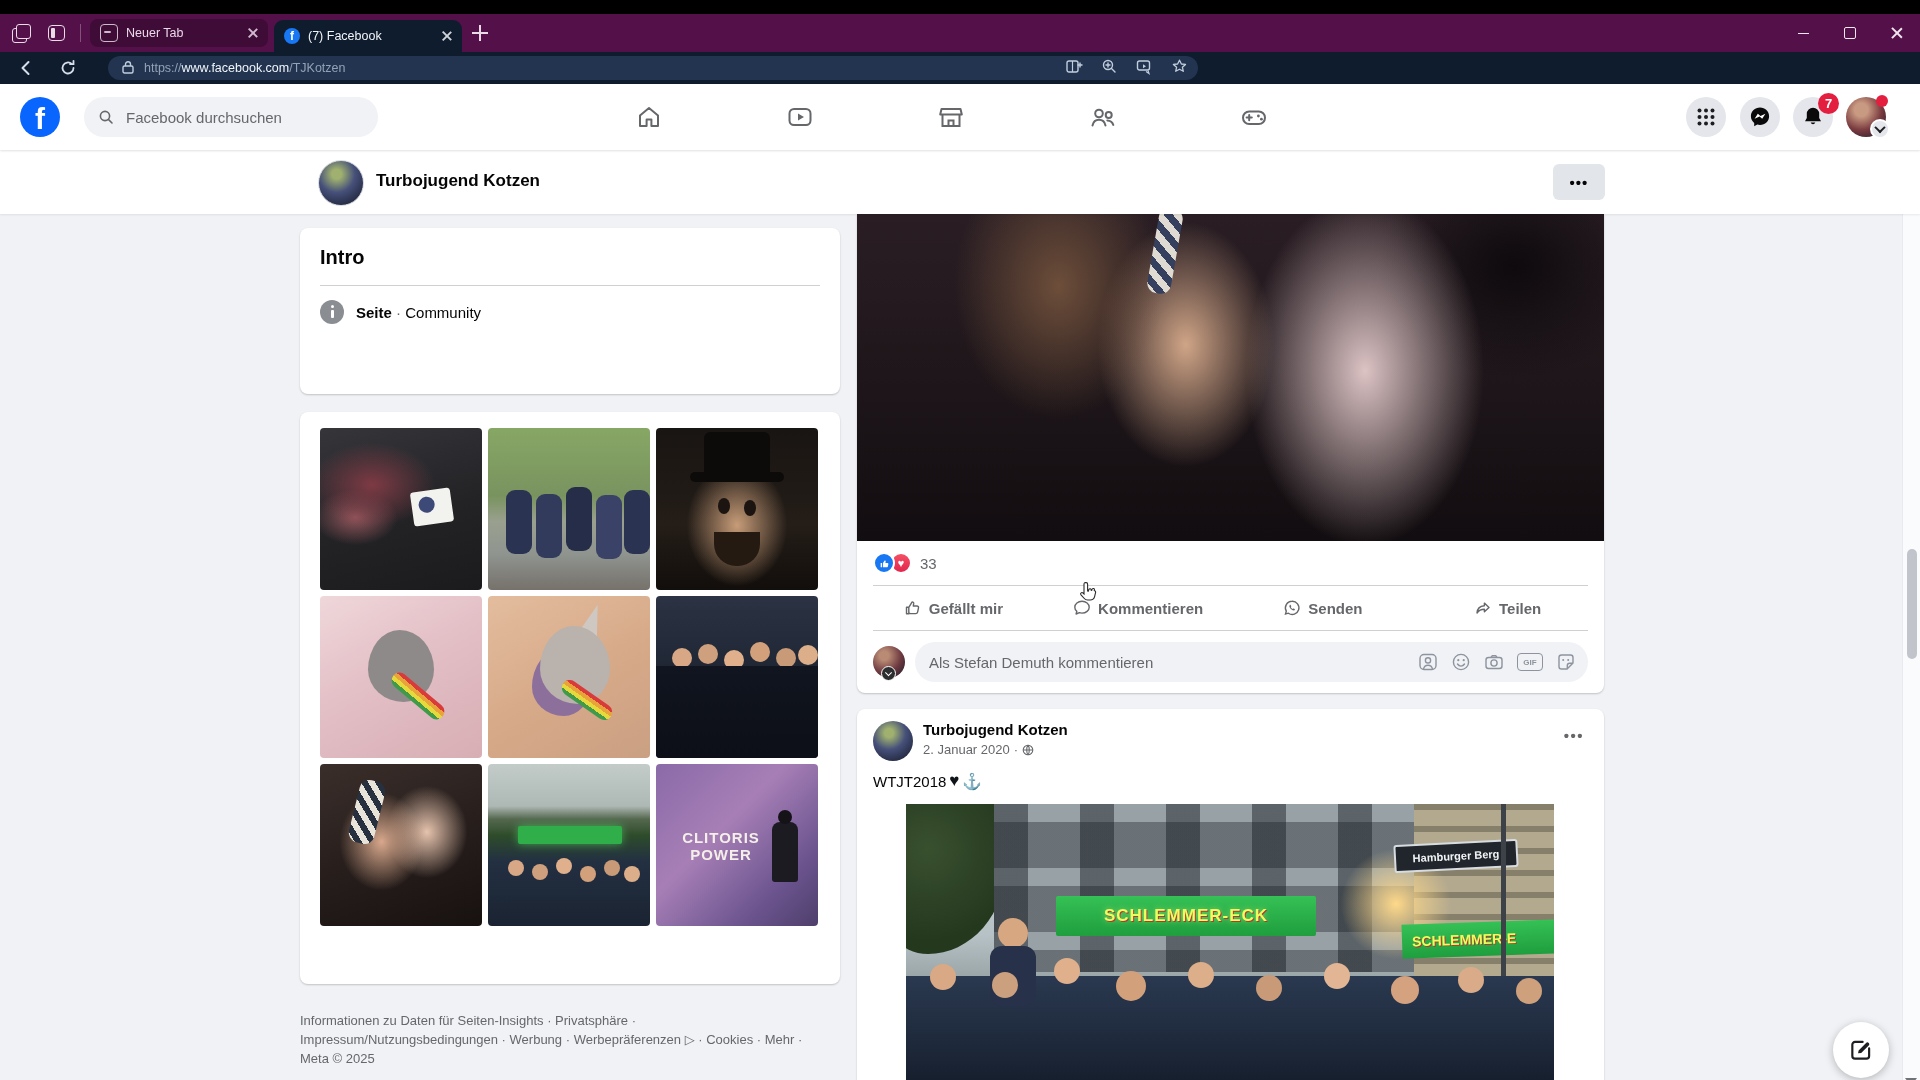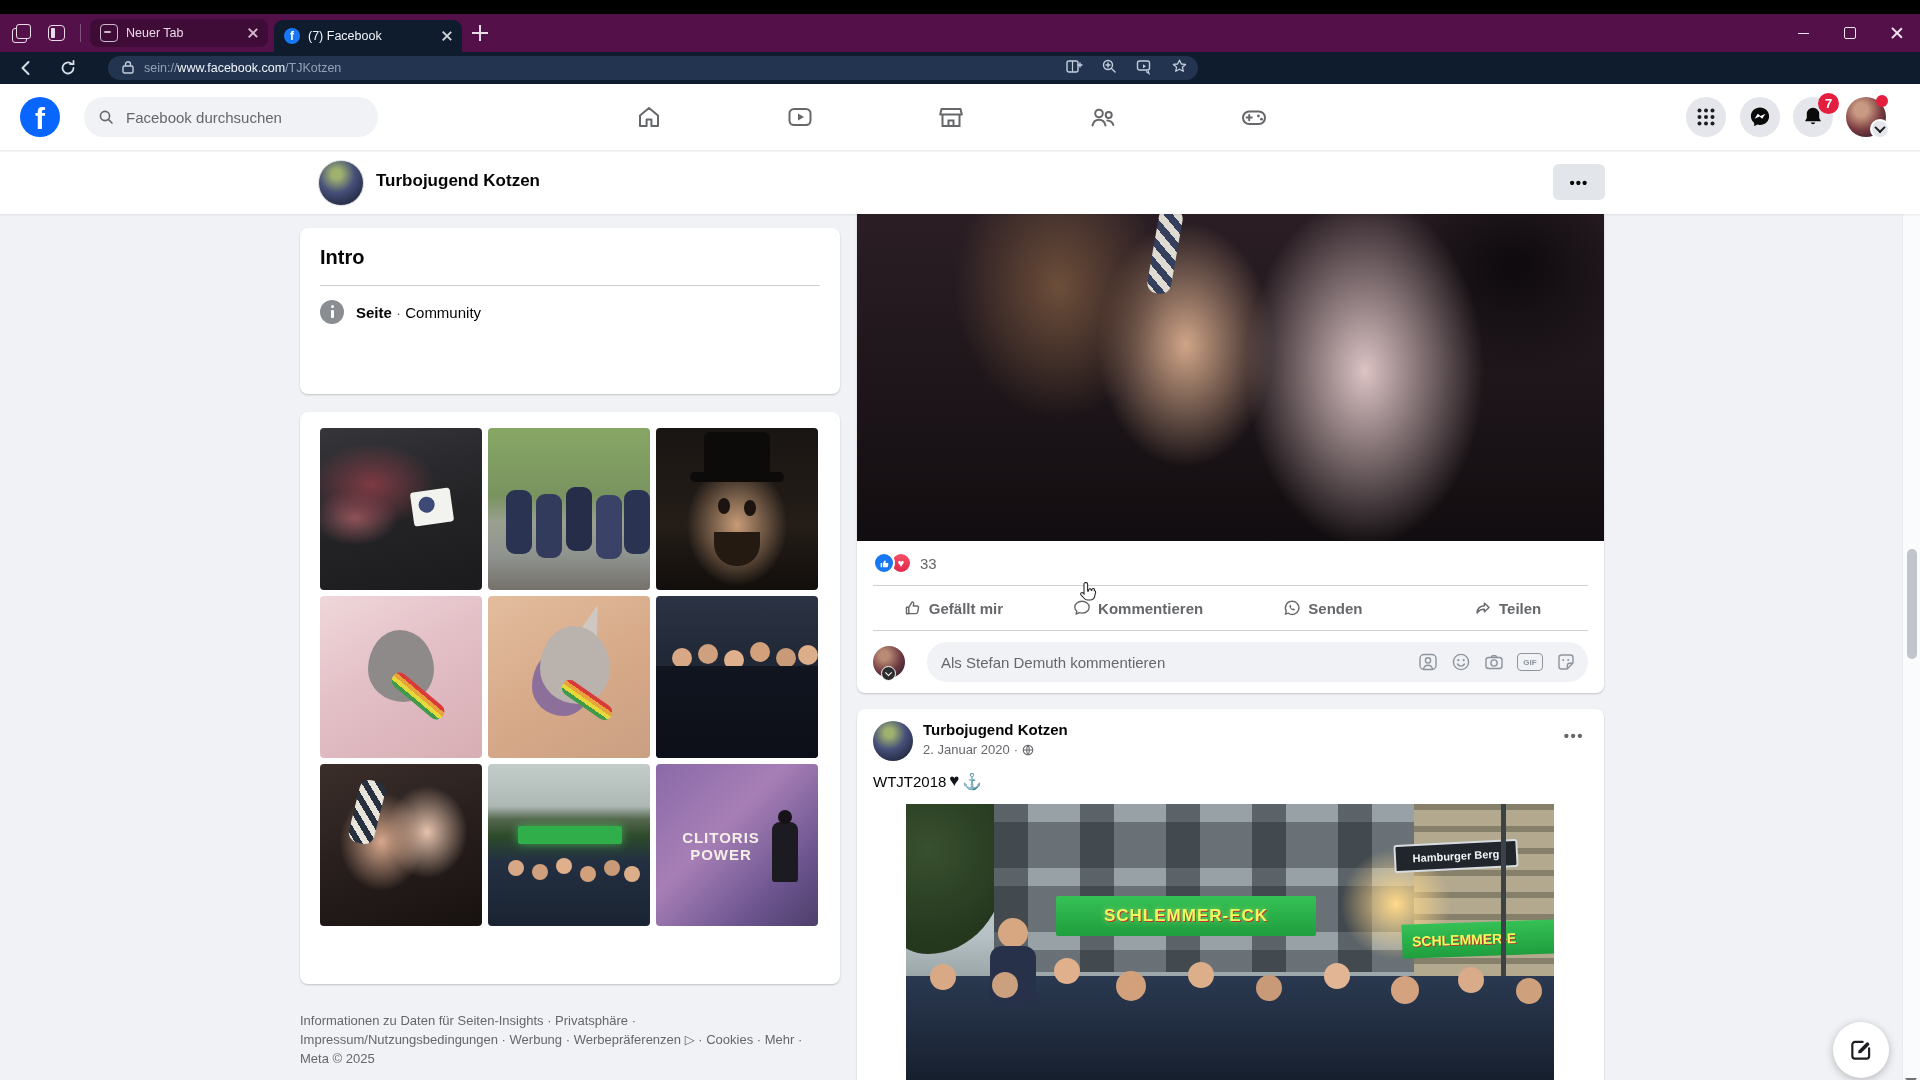--- a/index.html
+++ b/index.html
@@ -151,21 +151,21 @@
   .p1img .band{position:absolute;left:296px;top:-6px;width:24px;height:86px;border-radius:10px;transform:rotate(10deg);
                background:repeating-linear-gradient(40deg,#dfdbd2 0 7px,#35405e 7px 14px);}
   .p1stats{position:absolute;left:0;top:327px;width:747px;height:44px;display:flex;align-items:center;padding:0 16px;box-sizing:border-box;}
   .rx{width:18px;height:18px;border-radius:50%;display:flex;align-items:center;justify-content:center;border:2px solid #fff;box-sizing:content-box;}
   .rx-like{background:#1877f2;z-index:2;}
   .rx-love{background:linear-gradient(180deg,#f55064,#e2264d);margin-left:-5px;color:#fff;font-size:11px;}
   .rx-count{margin-left:8px;font-size:15px;color:#65676b;}
   .hdiv{position:absolute;left:16px;right:16px;height:1px;background:#ced0d4;}
   .p1actions{position:absolute;left:4px;top:372px;width:739px;height:44px;display:flex;}
   .pact{flex:1;display:flex;align-items:center;justify-content:center;gap:7px;color:#65676b;font-size:15px;font-weight:bold;border-radius:4px;}
-  .p1comment{position:absolute;left:0;top:417px;width:747px;height:62px;display:flex;align-items:center;padding:0 16px;box-sizing:border-box;gap:22px;}
+  .p1comment{position:absolute;left:0;top:417px;width:747px;height:62px;display:flex;align-items:center;padding:0 16px;box-sizing:border-box;gap:10px;}
   .cavatar{position:relative;width:32px;height:32px;border-radius:50%;flex:0 0 auto;
            background:radial-gradient(circle at 35% 30%,#b98a74 15%,#6e3a40 55%,#27202f 90%);}
   .cavatar .mini-chev{position:absolute;left:8px;bottom:-3px;width:13px;height:13px;border-radius:50%;background:#2c2d2f;border:1.5px solid #fff;display:flex;align-items:center;justify-content:center;}
   .cavatar .mini-chev i{width:4px;height:4px;border-right:1.5px solid #fff;border-bottom:1.5px solid #fff;transform:rotate(45deg) translate(-.5px,-.5px);}
   .cpill{position:relative;flex:1;height:40px;border-radius:20px;background:#f0f2f5;display:flex;align-items:center;}
   .cplaceholder{margin-left:14px;font-size:15px;color:#65676b;}
   .cicons{position:absolute;right:12px;display:flex;align-items:center;gap:13px;}
   .gif-ic{width:24px;height:16px;border:1.4px solid #8d949e;border-radius:4px;color:#8d949e;font-size:8px;font-weight:bold;display:flex;align-items:center;justify-content:center;}
   
   .post2{left:857px;top:695px;width:747px;height:385px;border-radius:8px 8px 0 0;}
@@ -263,21 +263,21 @@
         </svg>
     </span>
 
     <div class="urlpill">
       <span class="lock">
         <svg width="12" height="14" viewBox="0 0 12 14">
             <rect x="1" y="6" width="10" height="7" rx="1.5" fill="none" stroke="#c3cedd" stroke-width="1.4"></rect>
             <path d="M3.5 6V4.2a2.5 2.5 0 0 1 5 0V6" fill="none" stroke="#c3cedd" stroke-width="1.4"></path>
           </svg>
       </span>
-      <span>sein://</span>
+      <span>https://</span>
         <span class="url-host">www.facebook.com</span>
         <span>/TJKotzen</span>
       <span class="pill-icons">
         <span><svg width="17" height="17" viewBox="0 0 17 17">
               <rect x="1" y="3" width="11" height="11" rx="2" fill="none" stroke="#c3cedd" stroke-width="1.4"></rect>
               <path d="M6.5 3v11" stroke="#c3cedd" stroke-width="1.2"></path>
               <path d="M14 4.5v5M11.5 7h5" stroke="#c3cedd" stroke-width="1.4"></path>
             </svg></span>
         <span><svg width="17" height="17" viewBox="0 0 17 17">
               <circle cx="7" cy="7" r="4.5" fill="none" stroke="#c3cedd" stroke-width="1.4"></circle>

